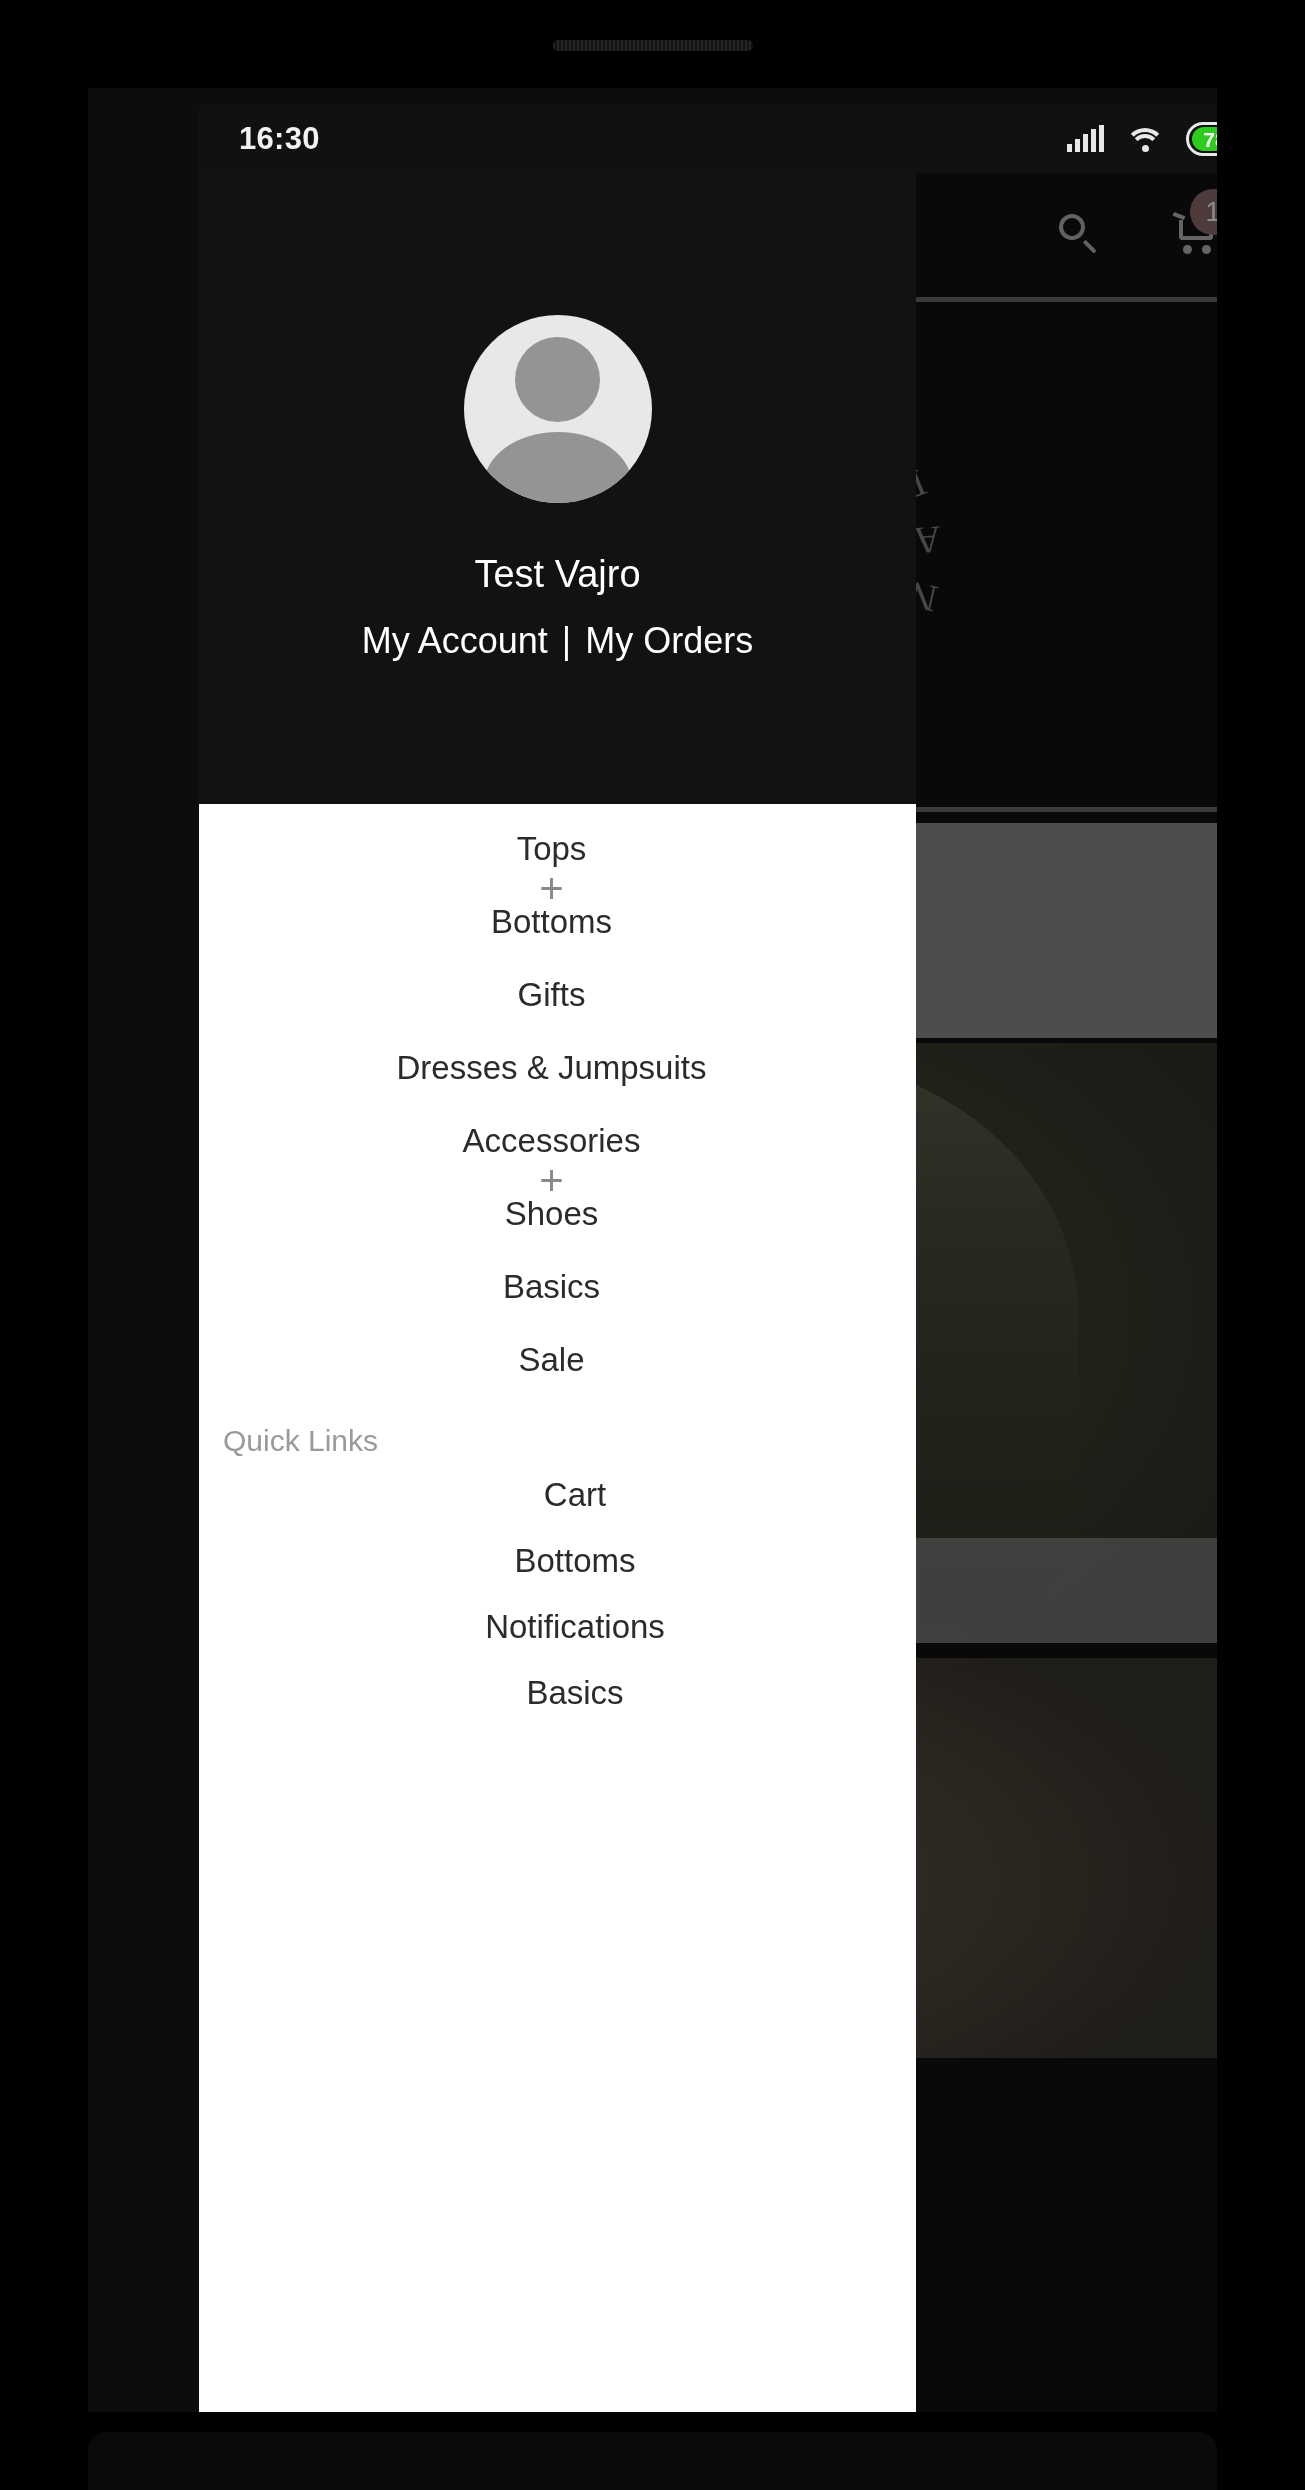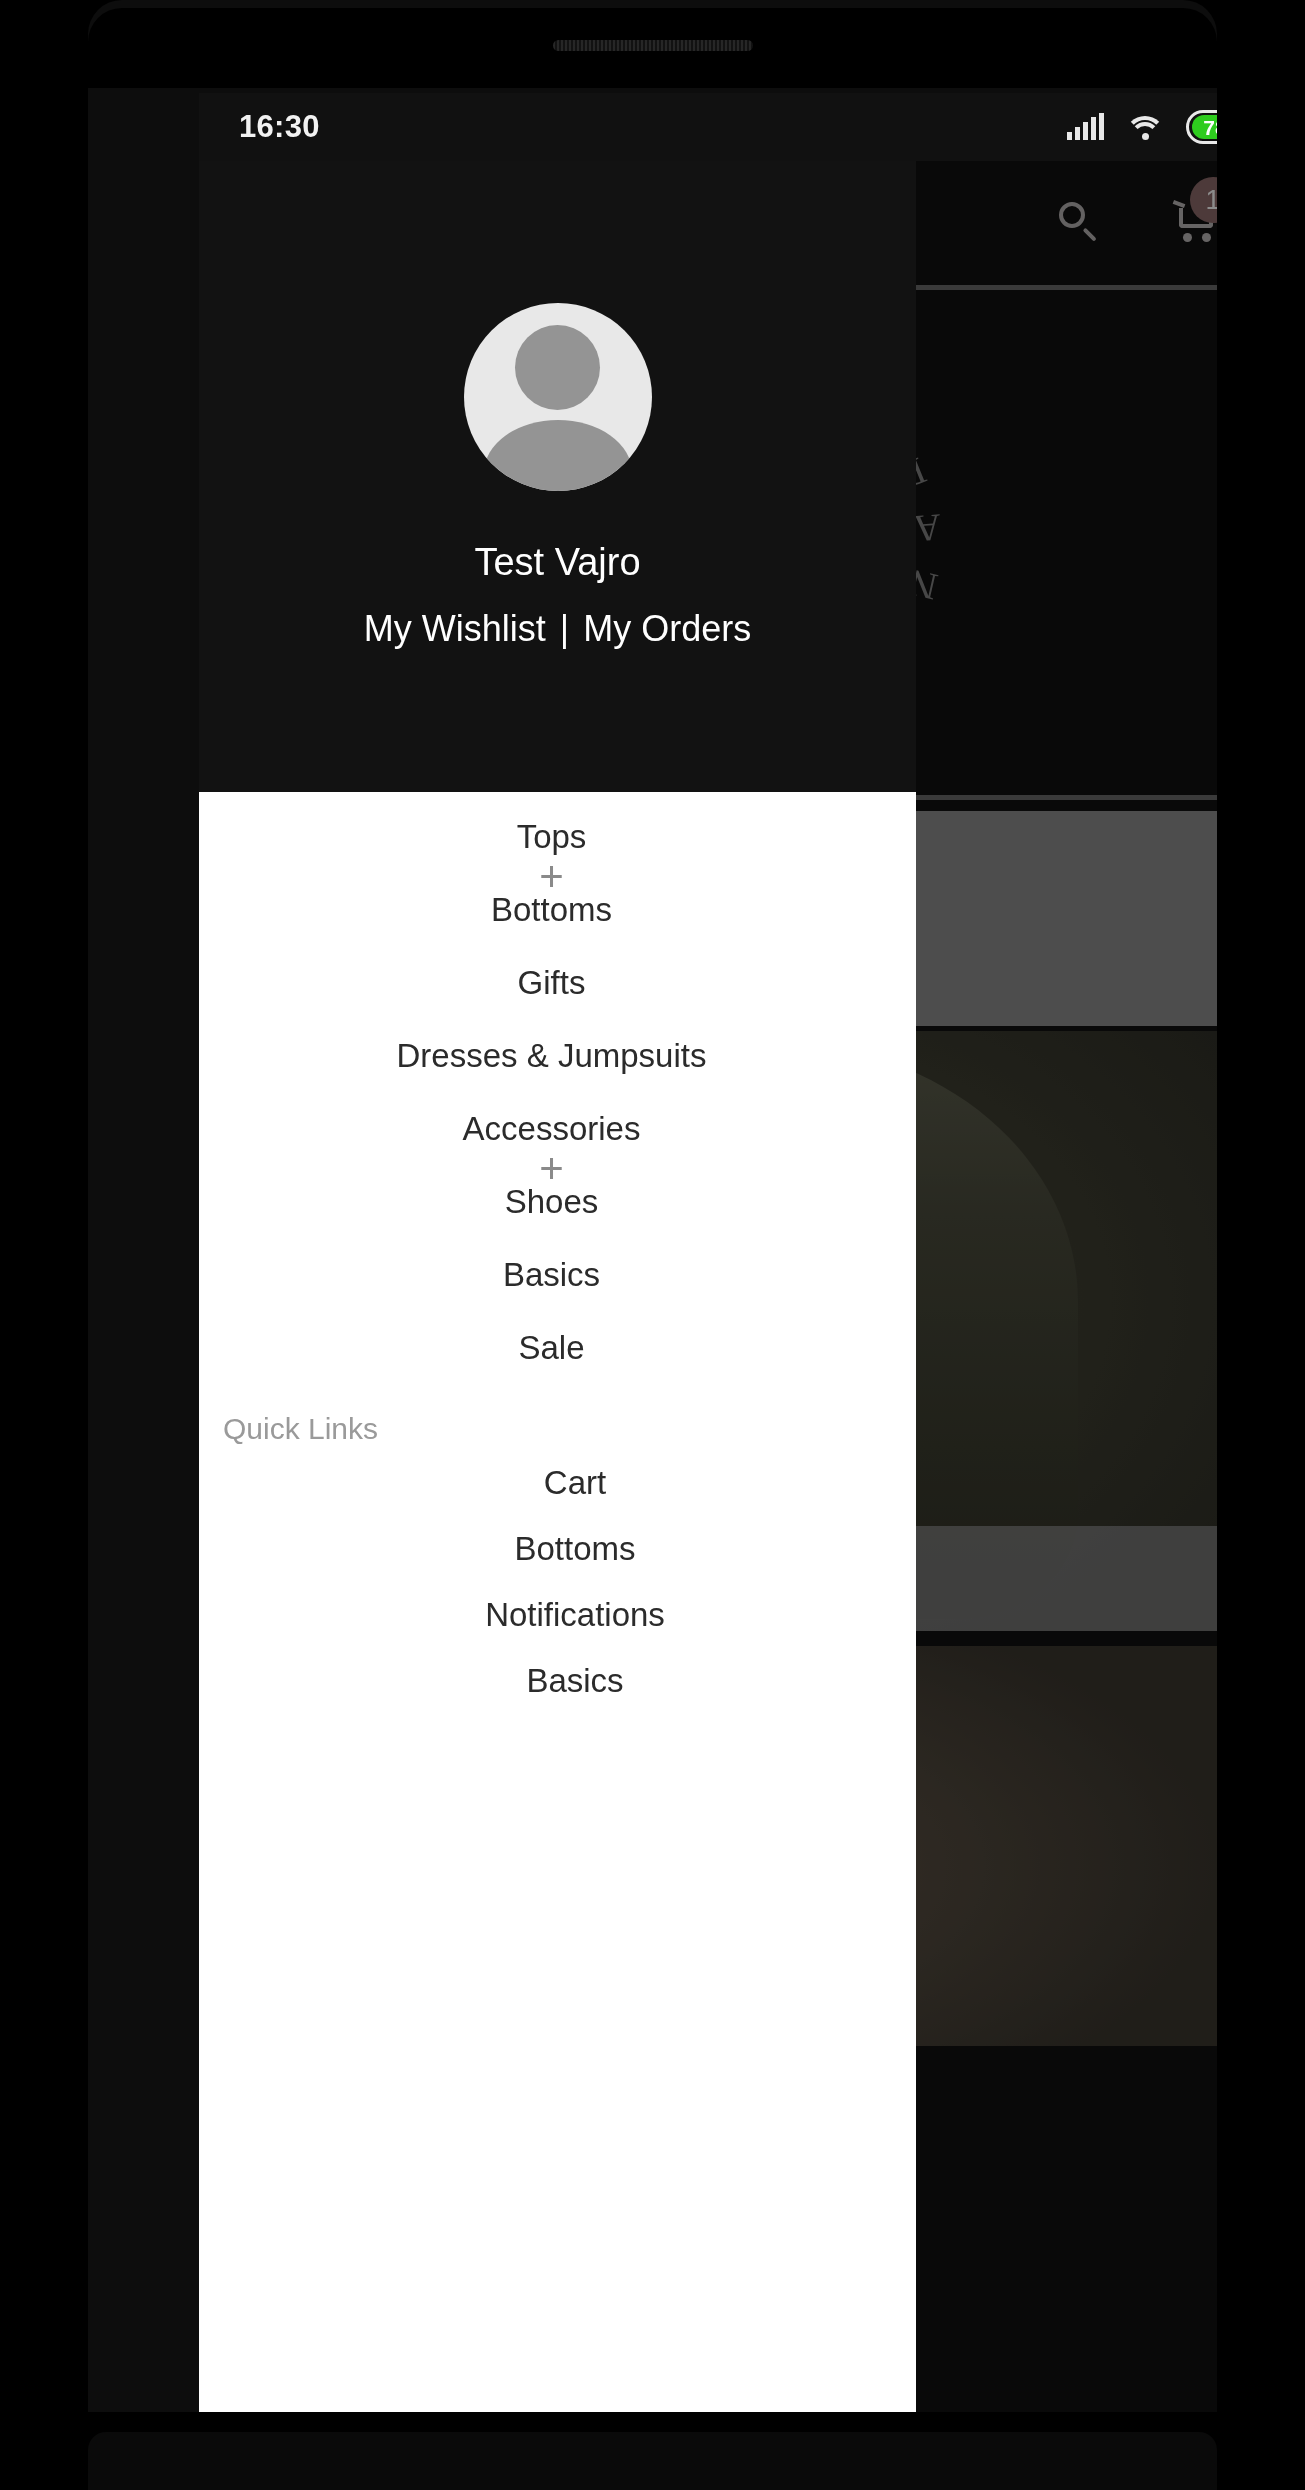--- a/index.html
+++ b/index.html
@@ -12,21 +12,21 @@
     height: 2490px;
     font-family: "Liberation Sans", sans-serif;
     overflow: hidden;
     position: relative;
   }
 
   
   #device-frame {
     position: absolute;
     left: 88px;
-    top: 0;
+    top: 12px;
     width: 1129px;
     height: 2474px;
     background: #0d0d0d;
     border-radius: 34px 34px 0 0;
     overflow: hidden;
   }
   #device-bezel-top {
     position: absolute;
     left: 88px;
     top: 8px;
@@ -610,21 +610,21 @@
 
     <div id="drawer">
 
       <div id="drawer-header">
         <div id="avatar">
           <span class="head"></span>
           <span class="body"></span>
         </div>
         <div id="user-name">Test Vajro</div>
         <div id="account-links">
-          <span>My Wishlist</span>
+          <span>My Account</span>
           <span class="sep">|</span>
           <span>My Orders</span>
         </div>
       </div>
 
       <div id="drawer-body">
 
 
         <div class="menu-row">
           <span class="label">Tops</span>

